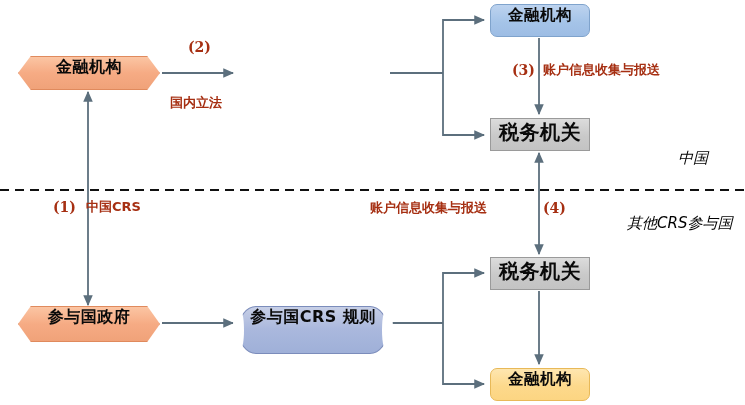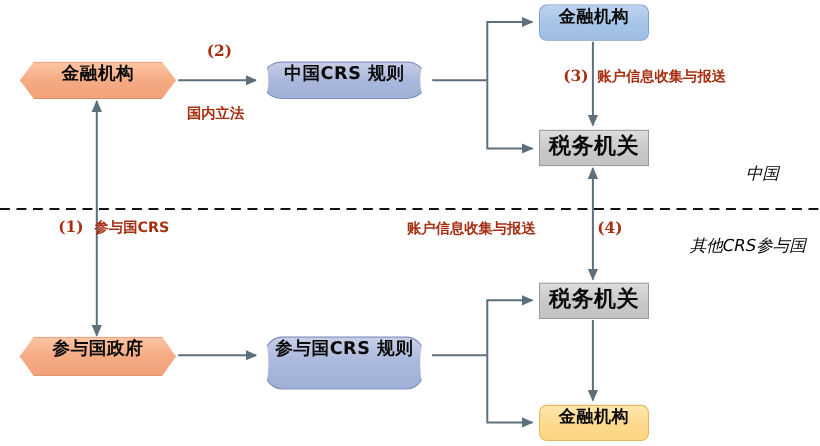--- a/index.html
+++ b/index.html
@@ -141,23 +141,20 @@
 
     <line x1="539" y1="291" x2="539" y2="364" stroke="#5c6f7d" stroke-width="1.8" marker-end="url(#arrowEnd)"></line>
 
     <line x1="0" y1="190" x2="745" y2="190" stroke="#111111" stroke-width="1.8" stroke-dasharray="9 6"></line>
   </svg>
 
   <div class="node node-hex" style="left:18px; top:56px; width:142px; height:34px;">
     <span>金融机构</span>
   </div>
 
-  <div class="node node-rule" style="left:238px; top:56px; width:150px; height:34px;">
-    <span>中国CRS 规则</span>
-  </div>
 
   <div class="node node-fi-blue" style="left:490px; top:4px; width:100px; height:33px;">
     <span>金融机构</span>
   </div>
 
   <div class="node node-tax" style="left:490px; top:118px; width:100px; height:33px;">
     <span>税务机关</span>
   </div>
 
   <div class="node node-hex" style="left:18px; top:306px; width:142px; height:36px;">
@@ -176,21 +173,21 @@
     <span>金融机构</span>
   </div>
 
   <div class="edge-label num" style="left:188px; top:39px;">(2)</div>
   <div class="edge-label" style="left:170px; top:94px;">国内立法</div>
 
   <div class="edge-label num" style="left:512px; top:62px;">(3)</div>
   <div class="edge-label" style="left:543px; top:61px;">账户信息收集与报送</div>
 
   <div class="edge-label num" style="left:53px; top:199px;">(1)</div>
-  <div class="edge-label" style="left:86px; top:198px;">参与国CRS</div>
+  <div class="edge-label" style="left:86px; top:198px;">中国CRS</div>
 
   <div class="edge-label" style="left:370px; top:199px;">账户信息收集与报送</div>
   <div class="edge-label num" style="left:543px; top:200px;">(4)</div>
 
   <div class="region-label" style="left:678px; top:149px;">中国</div>
   <div class="region-label" style="left:627px; top:214px;">其他CRS参与国</div>
 
 </div>
 
 </body></html>

